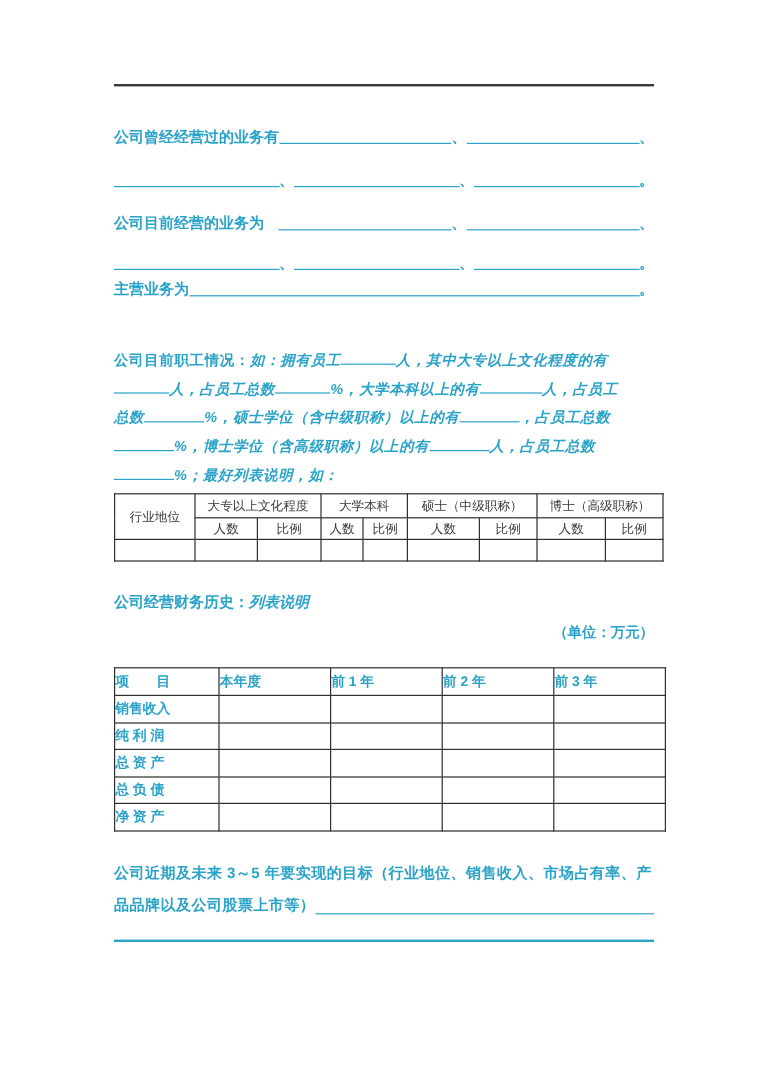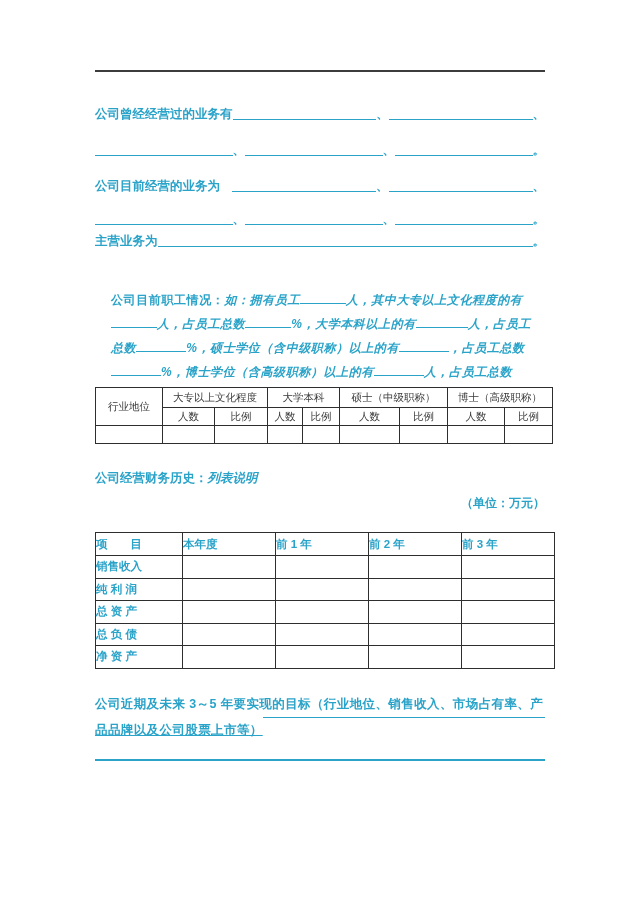--- a/index.html
+++ b/index.html
@@ -31,21 +31,20 @@
   }
   .mt34{margin-top:34px;} .mt19{margin-top:19px;} .mt16{margin-top:16px;}
   .mt5{margin-top:5px;}
 
   
   .staffp{margin-top:38px;}
   .pline{
     height:24px;line-height:24px;white-space:nowrap;
     color:var(--accent);font-weight:bold;font-size:12px;
     letter-spacing:0.6px;
-    margin-left:16px;
   }
   .pline .it{font-style:italic;}
   .ibl{
     display:inline-block;height:11px;vertical-align:baseline;
     border-bottom:1.5px solid var(--accent);
   }
 
   
   table.stafftab{
     margin-top:3px;border-collapse:collapse;table-layout:fixed;
@@ -79,21 +78,21 @@
   }
   table.fintab thead td{height:22px;}
 
   
   .goals{margin-top:22px;}
   .gline{
     height:26px;line-height:26px;white-space:nowrap;
     color:var(--accent);font-weight:bold;font-size:12.5px;
     letter-spacing:0.4px;
   }
-  .gflex{display:flex;align-items:flex-start;text-decoration:underline;}
+  .gflex{display:flex;align-items:flex-end;}
   .gflex span{flex:none;}
   .gflex .bl{flex:1 1 0;height:0;border-bottom:1.5px solid var(--accent);margin-bottom:5px;}
 
   .bigblank{margin-top:16px;height:0;border-bottom:2px solid var(--accent);}
 
   .footer{
     margin-top:31px;text-align:center;color:#555;
     font-size:11px;letter-spacing:2px;
   }
 </style>
@@ -142,20 +141,21 @@
         <span>主营业务为</span>
         <span class="bl"></span>
         <span>。</span>
       </div>
 
     <div class="staffp">
       <div class="pline"><span>公司目前职工情况：</span><span class="it">如：拥有员工</span><span class="ibl" style="width: 46px;"></span><span class="it">人，其中大专以上文化程度的有</span></div>
       <div class="pline"><span class="ibl" style="width: 46px;"></span><span class="it">人，占员工总数</span><span class="ibl" style="width: 46px;"></span><span class="it">%，大学本科以上的有</span><span class="ibl" style="width: 52px;"></span><span class="it">人，占员工</span></div>
       <div class="pline"><span class="it">总数</span><span class="ibl" style="width: 50px;"></span><span class="it">%，硕士学位（含中级职称）以上的有</span><span class="ibl" style="width: 50px;"></span><span class="it">，占员工总数</span></div>
       <div class="pline"><span class="ibl" style="width: 50px;"></span><span class="it">%，博士学位（含高级职称）以上的有</span><span class="ibl" style="width: 50px;"></span><span class="it">人，占员工总数</span></div>
+      <div class="pline"><span class="ibl" style="width: 50px;"></span><span class="it">%；最好列表说明，如：</span></div>
     </div>
 
     <table class="stafftab">
       <colgroup>
         <col style="width:67px">
           <col style="width:52px">
           <col style="width:53px">
         <col style="width:35px">
           <col style="width:37px">
           <col style="width:60px">

